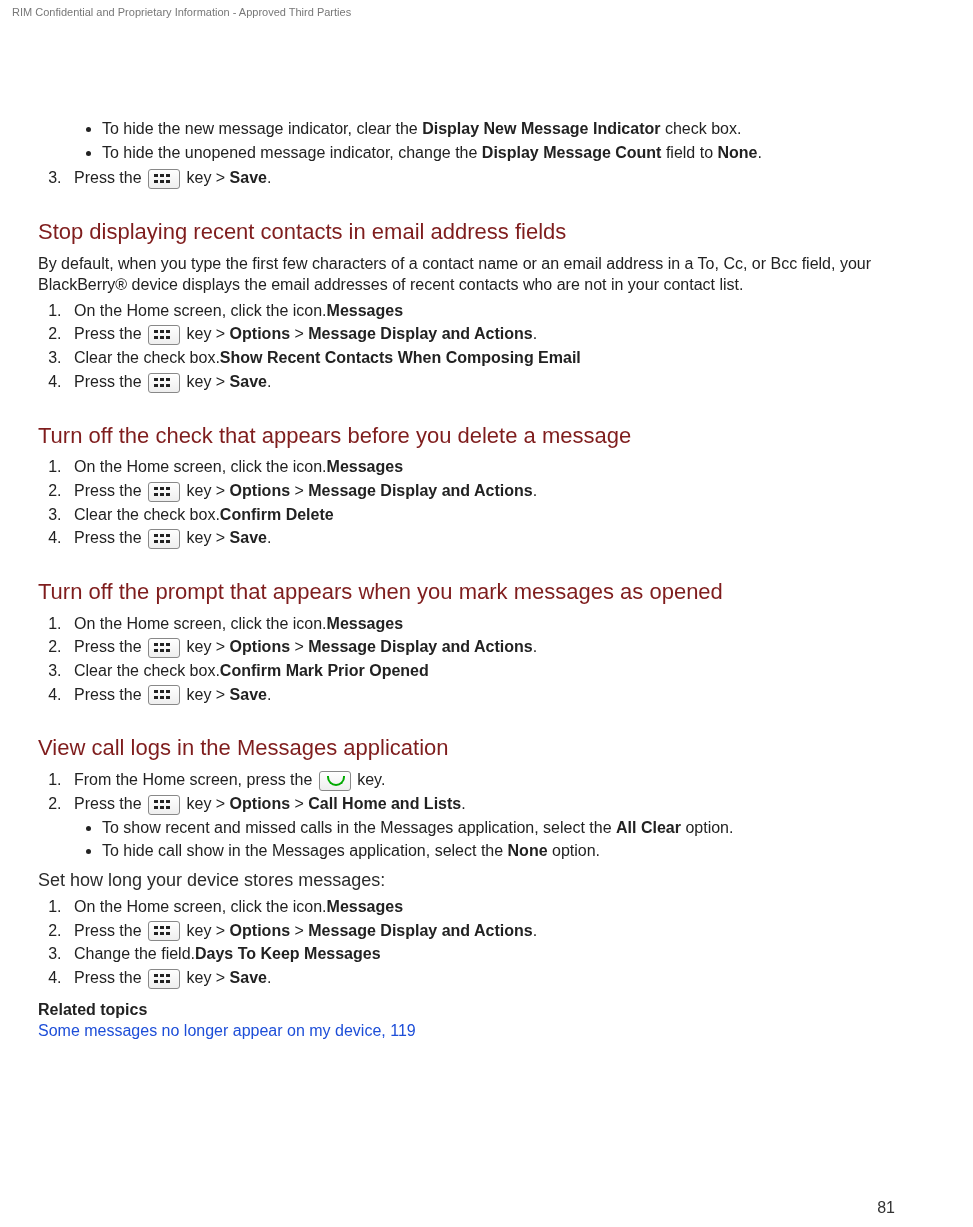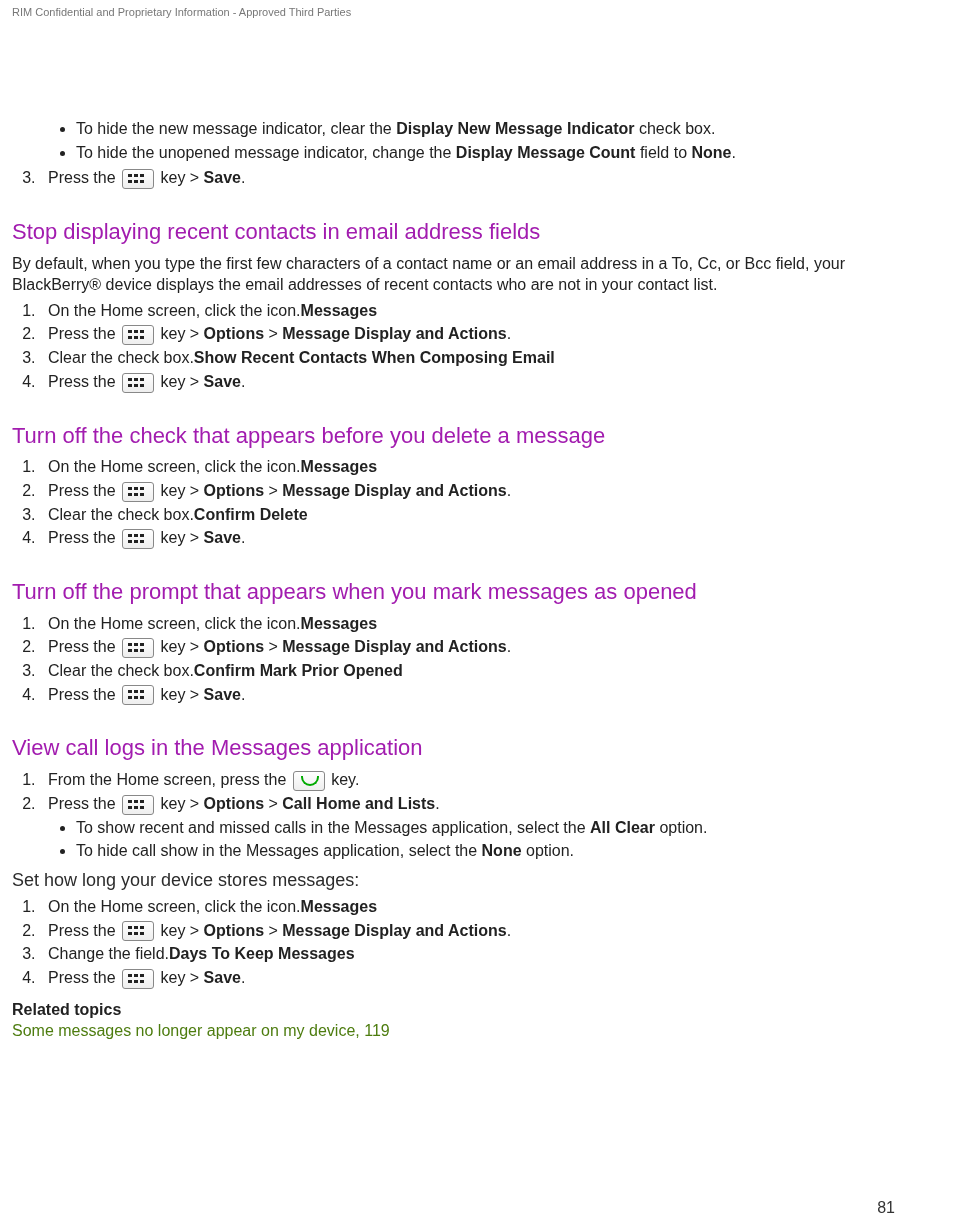--- a/index.html
+++ b/index.html
@@ -19,27 +19,28 @@
   }
   .top-confidential {
     font-size: 11px;
     color: #777;
     padding: 6px 0 0 0;
   }
   .content {
     padding-top: 98px;
     font-size: 16px;
     line-height: 1.35;
+    margin-left: 26px;
   }
   h2.section {
     font-family: "Trebuchet MS", "Segoe UI", Arial, sans-serif;
     font-size: 22px;
     font-weight: 400;
     margin: 28px 0 6px 0;
-    color: #a21caf;
+    color: #7f1d1d;
   }
   h3.subsection {
     font-family: "Trebuchet MS", "Segoe UI", Arial, sans-serif;
     font-size: 18px;
     font-weight: 400;
     margin: 6px 0 4px 0;
     color: #2c2c2c;
   }
   ol {
     margin: 4px 0 0 0;
@@ -93,21 +94,21 @@
     width: 14px; height: 8px;
     border: 2px solid #0a0;
     border-top: none;
     border-radius: 0 0 10px 10px;
   }
   .related-head {
     font-weight: bold;
     margin-top: 10px;
   }
   a.related-link {
-    color: #4d7c0f;
+    color: #1d4ed8;
     text-decoration: none;
   }
   .pageno {
     position: absolute;
     right: 14px;
     bottom: 10px;
     font-size: 16px;
     color: #333;
     text-align: right;
   }

